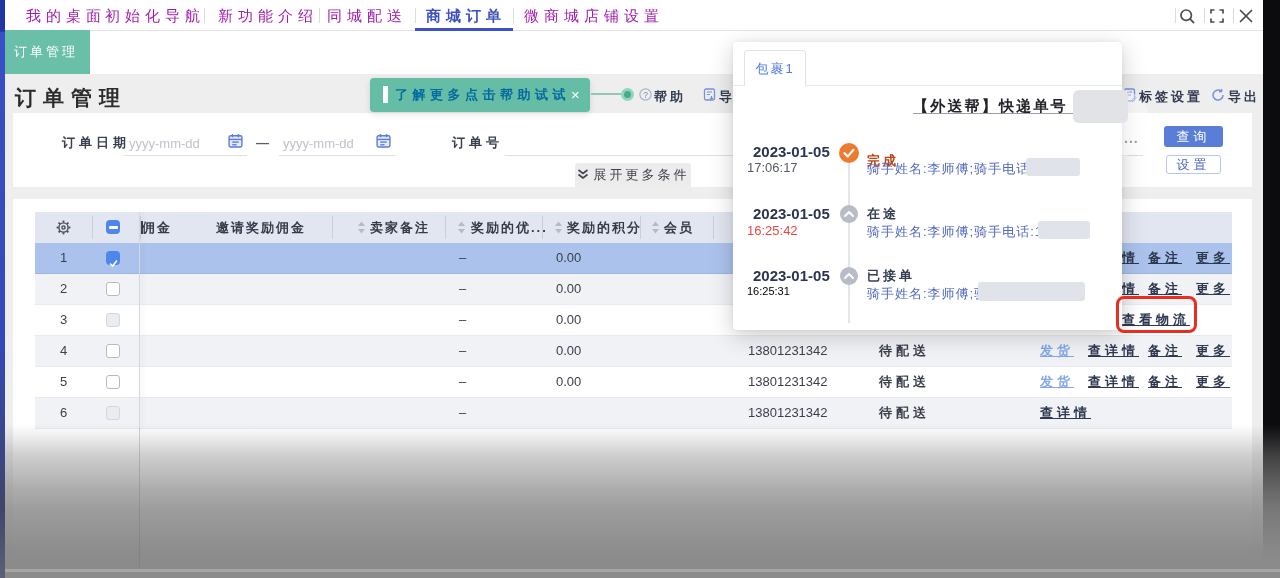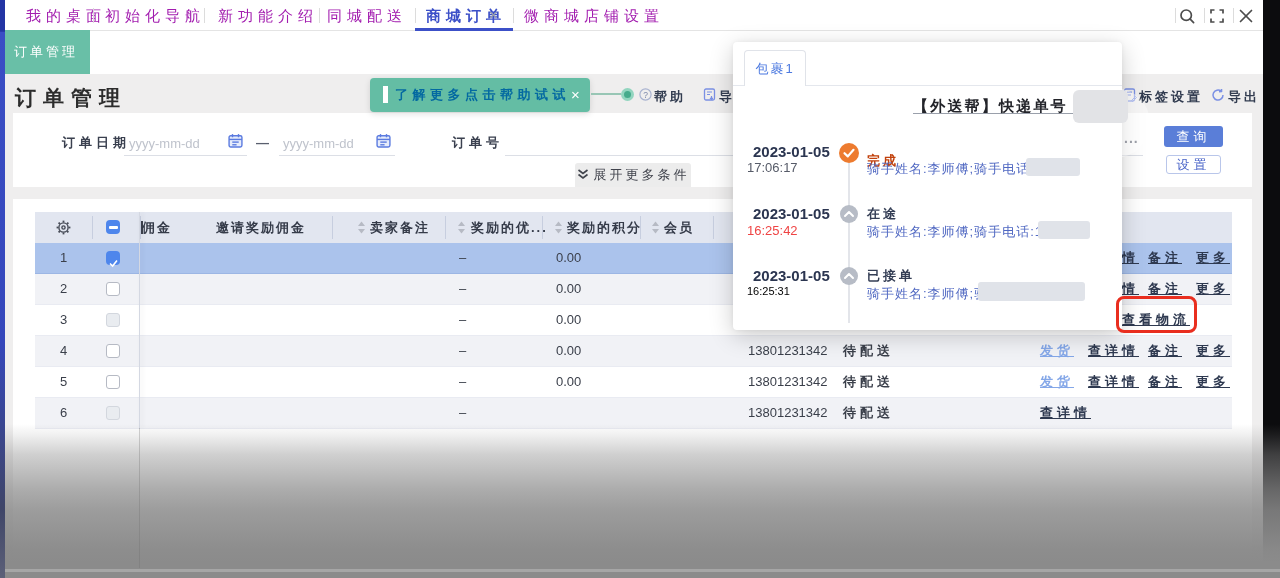--- a/index.html
+++ b/index.html
@@ -43,21 +43,21 @@
 .btns{left:1166px;top:155px;width:55px;height:19px;background:#fff;border:1px solid #b9c6ea;border-radius:3px;color:#4a64c8;font-size:13px;text-align:center;line-height:17px;z-index:7;letter-spacing:4px;}
 .morebtn{left:575px;top:163px;width:116px;height:24px;background:#ececec;border-radius:3px 3px 0 0;z-index:7;font-size:13px;color:#40434c;text-align:center;line-height:24px;letter-spacing:3px;}
 
 .tcard{left:13px;top:199px;width:1239px;height:379px;background:#fff;z-index:6;}
 .thead{left:35px;top:212px;width:1197px;height:31px;background:#e2e6f0;z-index:7;}
 .hcell{position:absolute;top:0;height:31px;line-height:31px;font-size:13px;color:#353b49;font-weight:bold;white-space:nowrap;letter-spacing:2px;}
 .hsep{position:absolute;top:4px;width:1px;height:23px;background:#c7cedf;}
 .sort{position:absolute;top:9px;}
 .trow{left:35px;width:1197px;height:31px;z-index:7;border-bottom:1px solid #e9ebf2;}
 .cell{position:absolute;top:0;height:30px;line-height:30px;font-size:13px;color:#3a3f4a;white-space:nowrap;}
-.ck{letter-spacing:4px;font-weight:bold;}
+.ck{letter-spacing:4px;font-weight:bold;margin-left:36px;}
 .lnk{text-decoration:underline;color:#2e3950;letter-spacing:4px;font-weight:bold;}
 .lnkb{text-decoration:underline;color:#84a7e8;letter-spacing:4px;font-weight:bold;}
 .fixdiv{left:139px;top:212px;width:1px;height:217px;background:#d4d8e2;z-index:8;box-shadow:2px 0 5px rgba(0,0,0,.12);}
 
 .cb{position:absolute;width:14px;height:14px;border-radius:3px;top:8px;left:71px;}
 .cbn{background:#fff;border:1px solid #b6bac4;}
 .cbd{background:#e9ecf0;border:1px solid #d3d7de;}
 .cbc{background:#4e86ec;border-radius:4px;}
 
 .pop{left:733px;top:42px;width:389px;height:288px;background:#fff;border-radius:4px;z-index:30;

